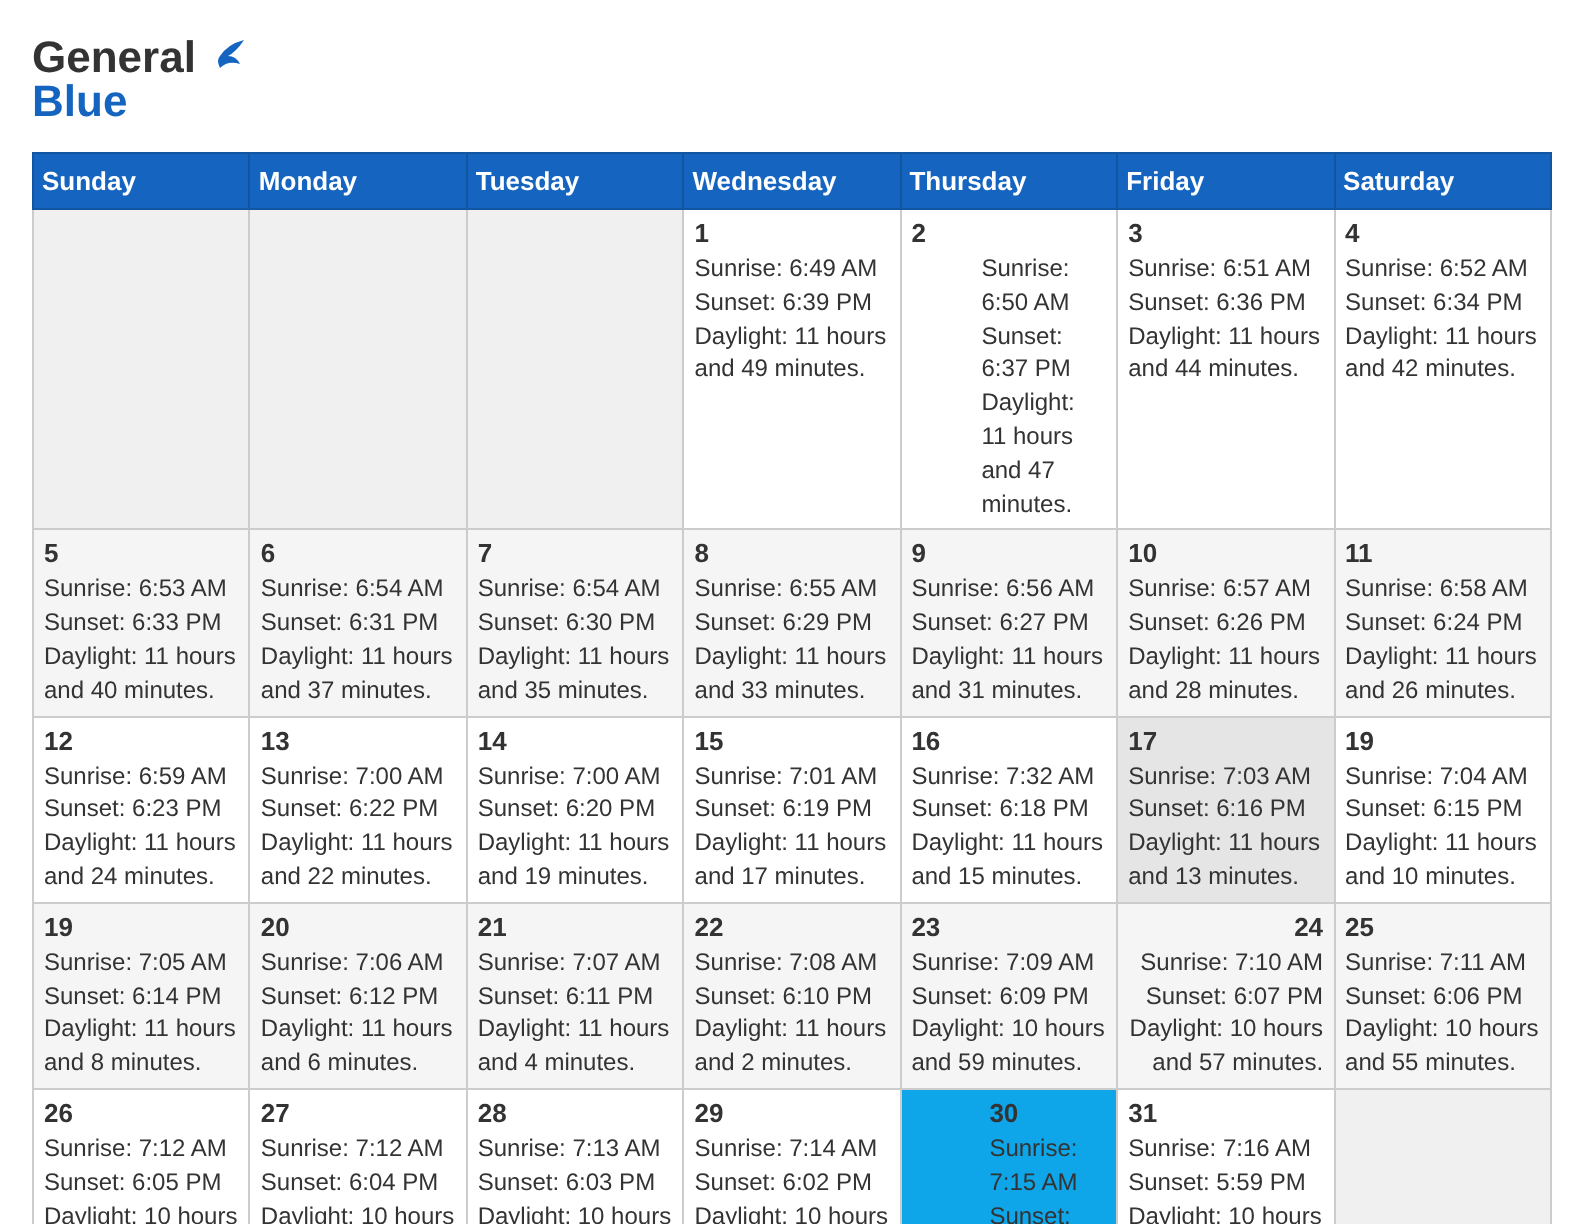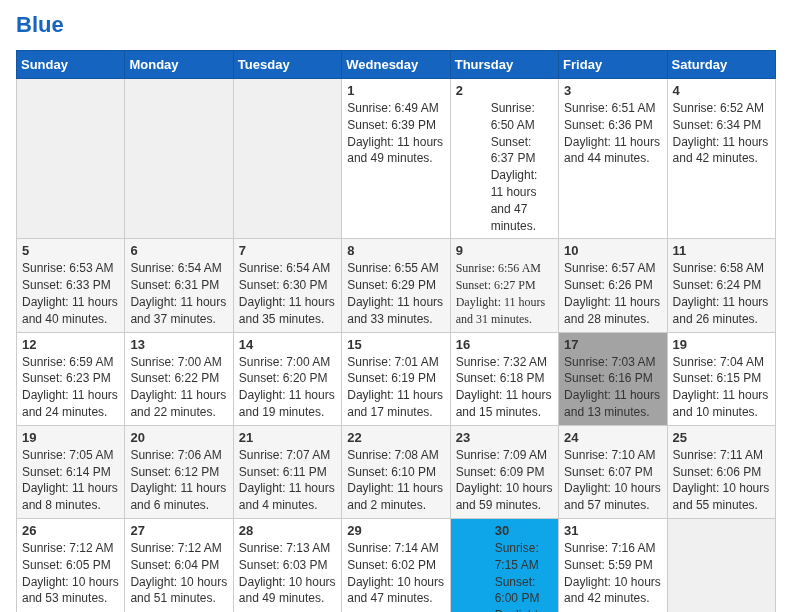--- a/index.html
+++ b/index.html
@@ -76,20 +76,26 @@
     }
     .empty-cell {
       background: #f0f0f0 !important;
     }
   </style>
 </head>
 <body>
 
 <div class="header">
   <div class="logo">
+    <div style="display:flex; align-items:center; gap:2px;">
+      <span style="font-size:22px;font-weight:bold;color:#333;">General</span>
+      <svg width="22" height="18" viewBox="0 0 22 18">
+        <path d="M10 8 Q14 2 22 0 Q18 6 14 8 Q18 8 20 12 Q14 10 10 14 Q8 10 10 8Z" fill="#1565c0"></path>
+      </svg>
+    </div>
     <span style="font-size:22px;font-weight:bold;color:#1565c0;margin-top:-4px;">Blue</span>
   </div>
   <div class="title-block">
     <div class="month-title"></div>
     <div class="location"></div>
   </div>
 </div>
 
 <table class="calendar">
   <thead>
@@ -161,21 +167,21 @@
         </td>
         <td style="background: rgb(245, 245, 245);">
           <span class="day-number">8</span>
           <div class="day-info" style="white-space: pre-line;">Sunrise: 6:55 AM
 Sunset: 6:29 PM
 Daylight: 11 hours
 and 33 minutes.</div>
         </td>
         <td style="background: rgb(245, 245, 245);">
           <span class="day-number">9</span>
-          <div class="day-info" style="white-space: pre-line; font-family: Liberation Serif, serif;">Sunrise: 6:56 AM
+          <div class="day-info" style="white-space: pre-line;">Sunrise: 6:56 AM
 Sunset: 6:27 PM
 Daylight: 11 hours
 and 31 minutes.</div>
         </td>
         <td style="background: rgb(245, 245, 245);">
           <span class="day-number">10</span>
           <div class="day-info" style="white-space: pre-line;">Sunrise: 6:57 AM
 Sunset: 6:26 PM
 Daylight: 11 hours
 and 28 minutes.</div>
@@ -217,21 +223,21 @@
 Daylight: 11 hours
 and 17 minutes.</div>
         </td>
         <td style="background: rgb(255, 255, 255); border-radius: 12px;">
           <span class="day-number">16</span>
           <div class="day-info" style="white-space: pre-line;">Sunrise: 7:32 AM
 Sunset: 6:18 PM
 Daylight: 11 hours
 and 15 minutes.</div>
         </td>
-        <td style="background: #a3a3a3;">
+        <td style="background: #e5e5e5;">
           <span class="day-number">17</span>
           <div class="day-info" style="white-space: pre-line;">Sunrise: 7:03 AM
 Sunset: 6:16 PM
 Daylight: 11 hours
 and 13 minutes.</div>
         </td>
         <td style="background: rgb(255, 255, 255);">
           <span class="day-number">19</span>
           <div class="day-info" style="white-space: pre-line;">Sunrise: 7:04 AM
 Sunset: 6:15 PM
@@ -268,21 +274,21 @@
 Daylight: 11 hours
 and 2 minutes.</div>
         </td>
         <td style="background: rgb(245, 245, 245);">
           <span class="day-number">23</span>
           <div class="day-info" style="white-space: pre-line;">Sunrise: 7:09 AM
 Sunset: 6:09 PM
 Daylight: 10 hours
 and 59 minutes.</div>
         </td>
-        <td style="background: rgb(245, 245, 245);">
+        <td style="background: rgb(245, 245, 245); text-align: right;">
           <span class="day-number">24</span>
           <div class="day-info" style="white-space: pre-line;">Sunrise: 7:10 AM
 Sunset: 6:07 PM
 Daylight: 10 hours
 and 57 minutes.</div>
         </td>
         <td style="background: rgb(245, 245, 245);">
           <span class="day-number">25</span>
           <div class="day-info" style="white-space: pre-line;">Sunrise: 7:11 AM
 Sunset: 6:06 PM

